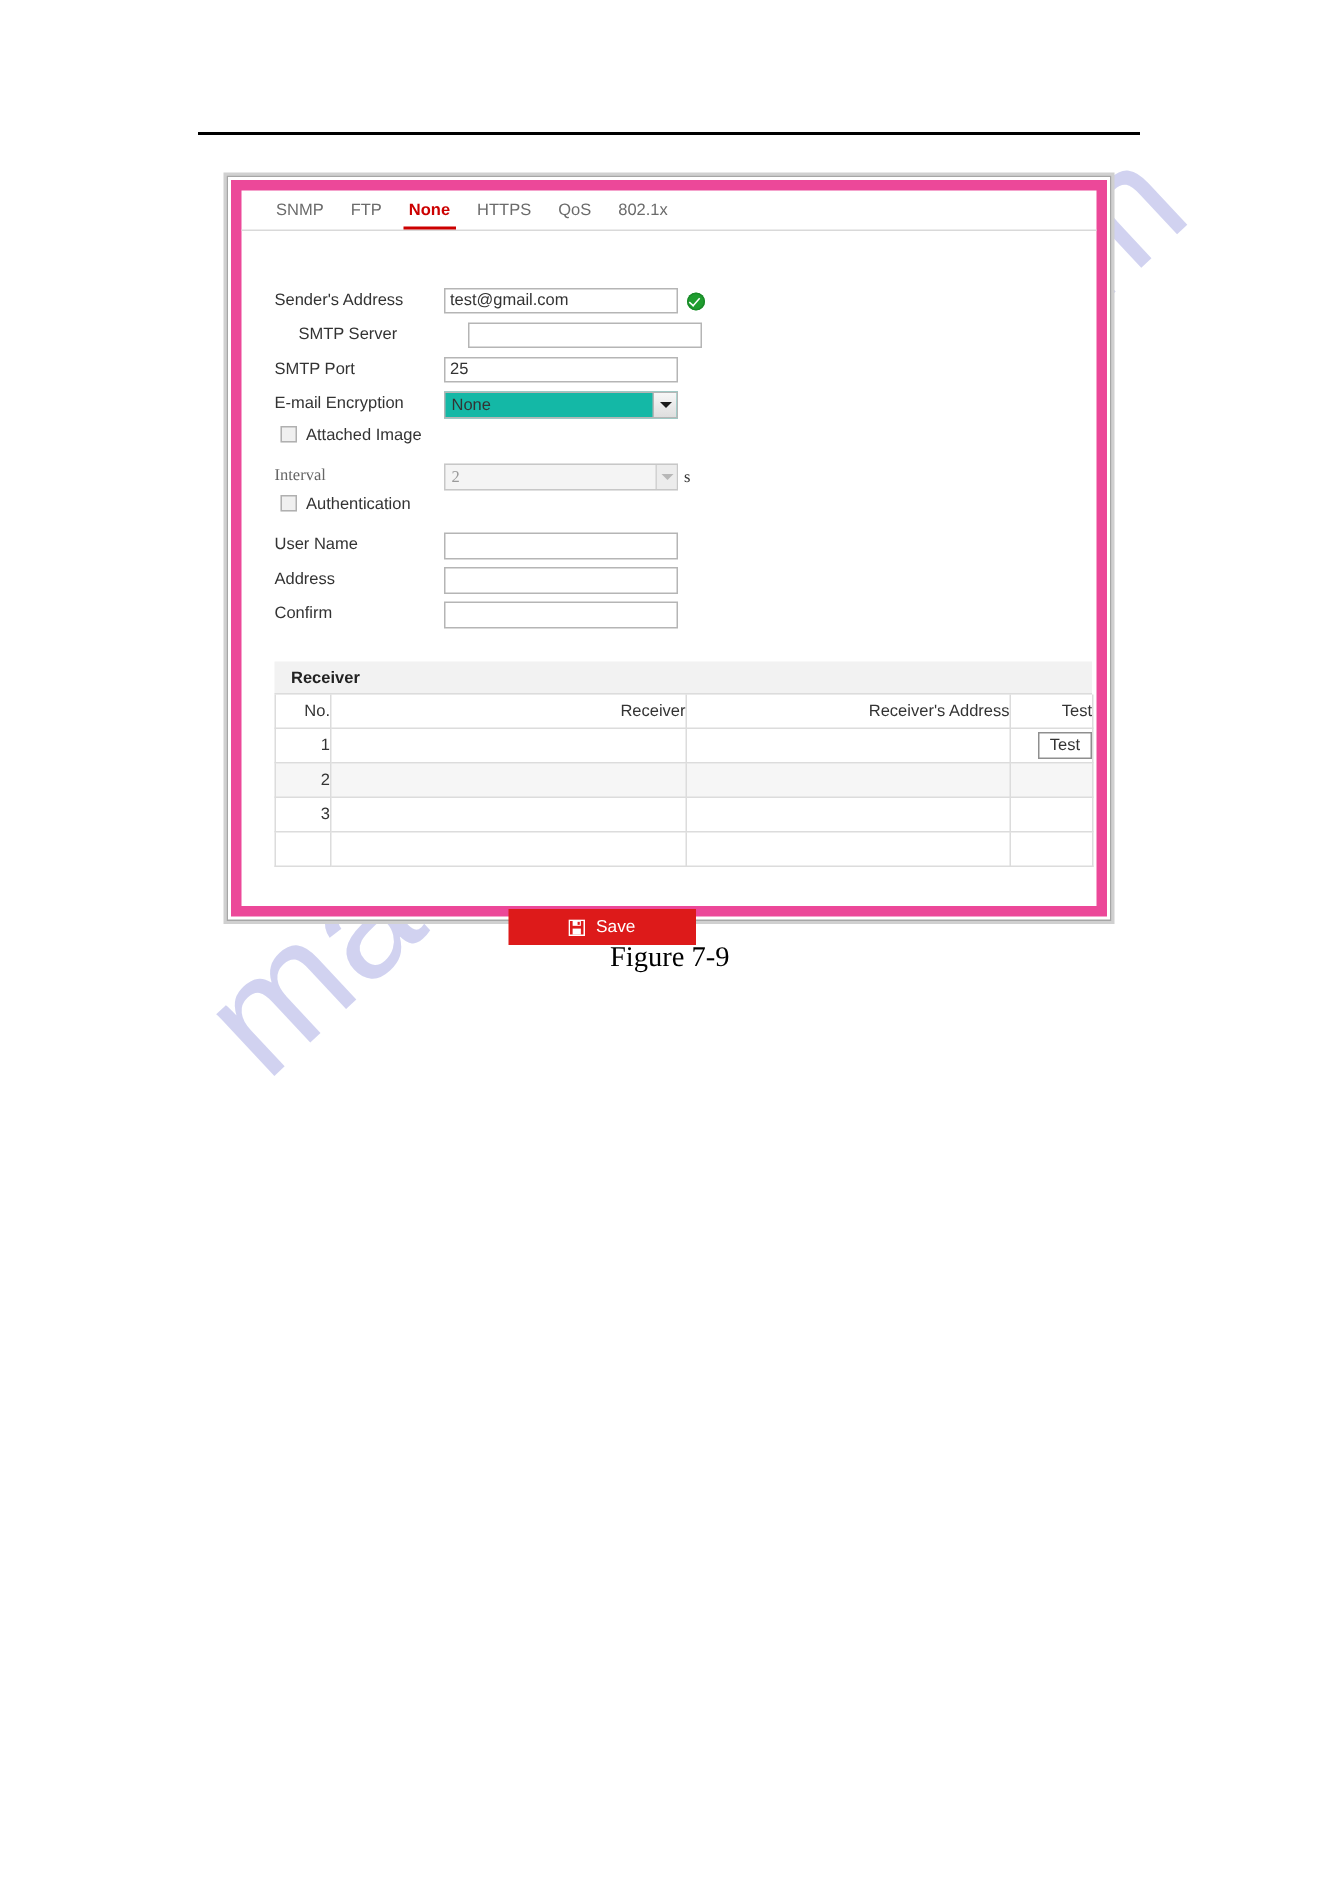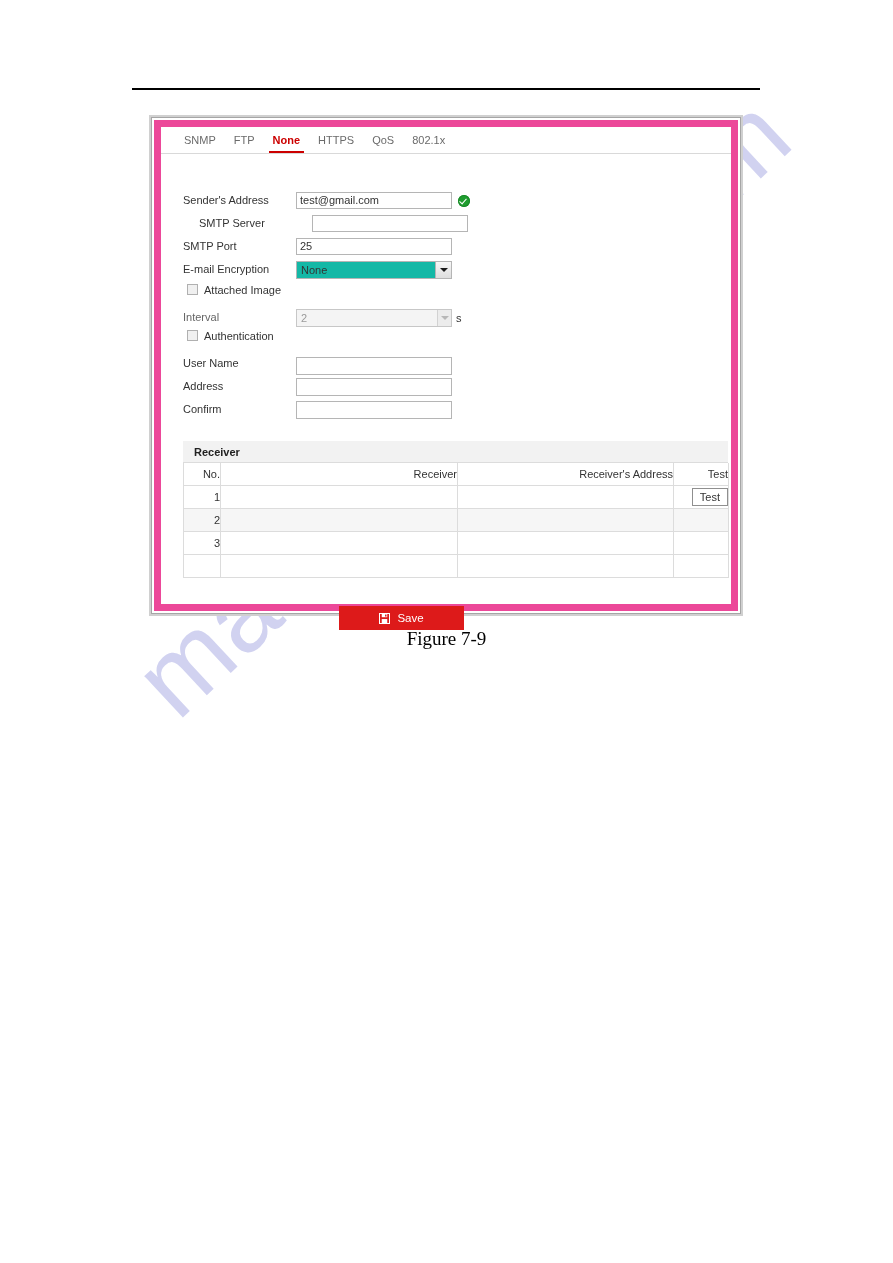--- a/index.html
+++ b/index.html
@@ -413,35 +413,35 @@
             <span class="val">None</span>
             <span class="arrow"></span>
           </div>
         </div>
 
         <div class="cbrow" style="top:130px;">
           <span class="cbox"></span>
           <span class="cblabel">Attached Image</span>
         </div>
 
-        <div class="row" style="top:152px;">
+        <div class="row" style="top:152px;font-family:Liberation Serif, serif;">
           <div class="lbl dim">Interval</div>
           <div class="spin">
             <span class="val">2</span>
             <span class="arrow"></span>
           </div>
           <span class="unit">s</span>
         </div>
 
         <div class="cbrow" style="top:176px;">
           <span class="cbox"></span>
           <span class="cblabel">Authentication</span>
         </div>
 
-        <div class="row" style="top:198px;align-items:flex-end;">
+        <div class="row" style="top:198px;">
           <div class="lbl">User Name</div>
           <input class="txt tall" type="text" value="" style="">
         </div>
 
         <div class="row" style="top:221px;">
           <div class="lbl">Address</div>
           <input class="txt tall" type="text" value="" style="">
         </div>
 
         <div class="row" style="top:244px;">

